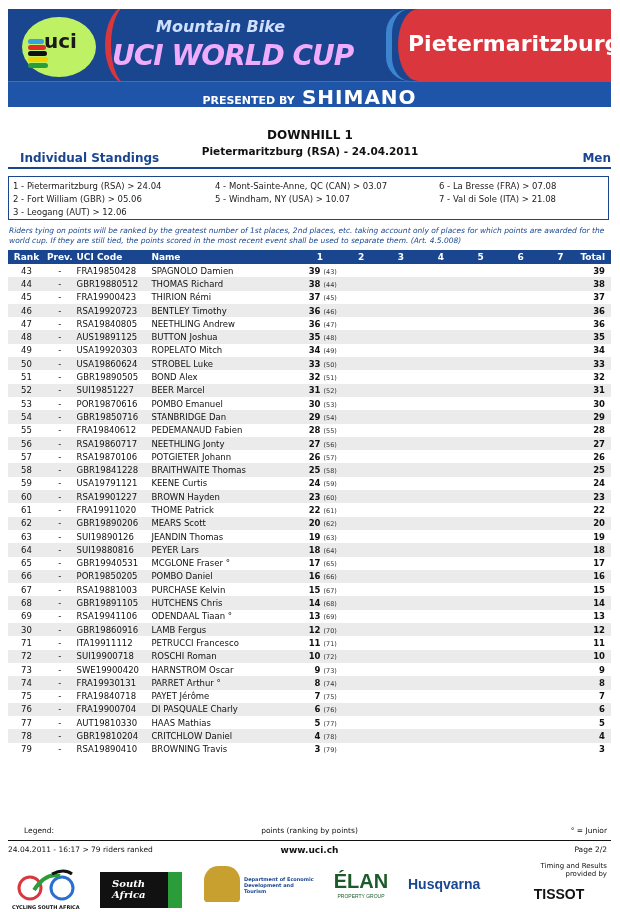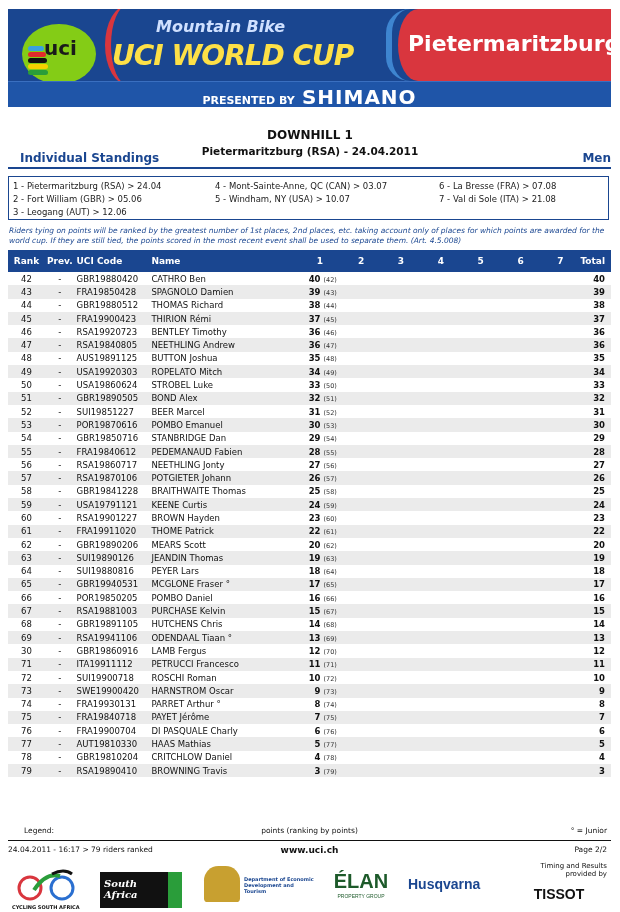--- a/index.html
+++ b/index.html
@@ -3,44 +3,44 @@
 <meta charset="utf-8">
 <style>
   html,body{margin:0;padding:0;background:#fff;}
   body{width:620px;height:912px;position:relative;overflow:hidden;font-family:"DejaVu Sans","Liberation Sans",sans-serif;color:#111;}
   .banner{position:absolute;left:8px;top:9px;width:603px;height:98px;background:#1d4a95;overflow:hidden;}
   .banner .top{position:absolute;left:0;top:0;width:603px;height:72px;background:#1a4690;}
   .banner .bottom{position:absolute;left:0;top:72px;width:603px;height:26px;background:#1f55a8;border-top:1px solid #3a6fc0;}
   .banner .red{position:absolute;left:390px;top:0;width:213px;height:72px;background:#d9363e;border-top-left-radius:40px 72px;border-bottom-left-radius:40px 72px;}
   .banner .redarc{position:absolute;left:378px;top:0;width:18px;height:72px;border-left:6px solid #3e85d0;border-radius:40px 0 0 40px;}
   .banner .arc{position:absolute;left:97px;top:-4px;width:40px;height:80px;border-left:6px solid #d9363e;border-radius:50%;}
-  .logo{position:absolute;left:14px;top:15px;width:74px;height:60px;background:#84cc16;border-radius:50%;}
+  .logo{position:absolute;left:14px;top:8px;width:74px;height:60px;background:#bef264;border-radius:50%;}
   .logo .stripes{position:absolute;left:6px;top:22px;width:22px;height:30px;}
   .logo .stripes span{display:block;height:5px;margin-bottom:1px;border-radius:3px;}
   .logo .uci{position:absolute;left:22px;top:12px;font:bold 20px "DejaVu Sans",sans-serif;color:#1a1a1a;}
   .mb{position:absolute;left:148px;top:8px;color:#cfe0ff;font:italic bold 16px "DejaVu Sans",sans-serif;}
-  .wc{position:absolute;left:104px;top:30px;color:#fde047;font:italic bold 28px "DejaVu Sans",sans-serif;letter-spacing:-1px;}
+  .wc{position:absolute;left:104px;top:30px;color:#f0abfc;font:italic bold 28px "DejaVu Sans",sans-serif;letter-spacing:-1px;}
   .city{position:absolute;left:400px;top:22px;color:#fff;font:bold 22px "DejaVu Sans",sans-serif;}
   .pres{position:absolute;left:0;width:603px;top:76px;text-align:center;color:#fff;}
   .pres .by{font:bold 11px "DejaVu Sans",sans-serif;margin-right:2px;}
   .pres .shimano{font:bold 20px "DejaVu Sans",sans-serif;letter-spacing:1px;}
 
   .title{position:absolute;left:0;width:620px;top:128px;text-align:center;font:bold 12px "DejaVu Sans",sans-serif;}
   .subtitle{position:absolute;left:0;width:620px;top:145px;text-align:center;font:bold 10.5px "DejaVu Sans",sans-serif;}
   .standings{position:absolute;left:20px;top:151px;font:bold 12px "DejaVu Sans",sans-serif;color:#1a4690;}
   .men{position:absolute;right:9px;top:151px;font:bold 12px "DejaVu Sans",sans-serif;color:#1a4690;}
   .rule{position:absolute;left:8px;width:603px;top:167px;height:2px;background:#1a4690;}
 
   .events{position:absolute;left:8px;top:176px;width:599px;height:42px;border:1px solid #1a4690;font-size:8.5px;color:#222;}
   .events .ev{position:absolute;}
 
   .note{position:absolute;left:9px;top:226px;width:600px;font:italic 7.5px "DejaVu Sans",sans-serif;color:#1a4690;line-height:10px;}
 
   table{position:absolute;left:8px;top:250px;width:603px;border-collapse:collapse;font-size:8.5px;}
-  thead th{background:#1a4690;color:#fff;font-weight:bold;font-size:9px;height:22px;padding:0;text-align:left;}
+  thead th{background:#1a4690;color:#fff;font-weight:bold;font-size:9px;height:14px;padding:0;text-align:left;}
   tbody td{height:13.3px;padding:0;white-space:nowrap;}
   tbody tr:nth-child(even) td{background:#ebebeb;}
   .c-rank{width:38px;text-align:center !important;}
   .c-prev{width:30px;text-align:center !important;}
   .c-code{width:76px;padding-left:2px !important;}
   .c-name{width:152px;}
   .c-r{width:43px;}
   .c-r1 b{display:inline-block;width:22px;text-align:right;}
   .c-r1 .pl{font-size:6.5px;color:#333;margin-left:3px;}
   .c-total{text-align:right !important;padding-right:6px !important;font-weight:bold;}
@@ -117,34 +117,20 @@
       <th class="c-r">3</th>
       <th class="c-r">4</th>
       <th class="c-r">5</th>
       <th class="c-r">6</th>
       <th class="c-r">7</th>
       <th class="c-total">Total</th>
     </tr>
   </thead>
   <tbody id="rows">
       <tr>
-        <td class="c-rank">42</td>
-        <td class="c-prev">-</td>
-        <td class="c-code">GBR19880420</td>
-        <td class="c-name">CATHRO Ben</td>
-        <td class="c-r c-r1"><b>40</b><span class="pl">(42)</span></td>
-        <td class="c-r"></td>
-        <td class="c-r"></td>
-        <td class="c-r"></td>
-        <td class="c-r"></td>
-        <td class="c-r"></td>
-        <td class="c-r"></td>
-        <td class="c-total">40</td>
-      </tr>
-      <tr>
         <td class="c-rank">43</td>
         <td class="c-prev">-</td>
         <td class="c-code">FRA19850428</td>
         <td class="c-name">SPAGNOLO Damien</td>
         <td class="c-r c-r1"><b>39</b><span class="pl">(43)</span></td>
         <td class="c-r"></td>
         <td class="c-r"></td>
         <td class="c-r"></td>
         <td class="c-r"></td>
         <td class="c-r"></td>
@@ -673,21 +659,21 @@
 <div class="sponsors">
   <div class="sp" style="left:4px;top:6px;width:70px;height:40px">
     <svg width="70" height="34" viewBox="0 0 70 34">
       <circle cx="18" cy="20" r="11" fill="none" stroke="#d9363e" stroke-width="3"></circle>
       <circle cx="50" cy="20" r="11" fill="none" stroke="#2a6fd0" stroke-width="3"></circle>
       <path d="M22 22 Q34 4 48 8" fill="none" stroke="#2a9d3a" stroke-width="4"></path>
       <path d="M40 6 Q52 0 60 6" fill="none" stroke="#111" stroke-width="3"></path>
     </svg>
     <div style="font-size:5px;font-weight:bold">CYCLING SOUTH AFRICA</div>
   </div>
-  <div class="sp" style="left:92px;top:10px;width:82px;height:36px;background:#111;color:#fff;font:italic bold 10px 'DejaVu Serif',serif;padding:6px 4px;box-sizing:border-box;border-right:14px solid #2a9d3a">South Africa</div>
+  <div class="sp" style="left:92px;top:10px;width:82px;height:36px;background:#111;color:#fff;font:italic bold 10px 'DejaVu Serif',serif;padding:6px 12px;box-sizing:border-box;border-right:14px solid #2a9d3a">South Africa</div>
   <div class="sp" style="left:196px;top:4px;width:36px;height:36px;background:#c8a030;border-radius:40% 40% 10% 10%"></div>
   <div class="sp" style="left:236px;top:14px;width:70px;font-size:5px;color:#1a4690;font-weight:bold;line-height:6px">Department of Economic Development and Tourism</div>
   <div class="sp" style="left:322px;top:8px;width:62px;text-align:center;font:bold 20px 'Liberation Sans',sans-serif;color:#1d5a2a">ÉLAN<div style="font-size:5px;font-weight:normal">PROPERTY GROUP</div></div>
   <div class="sp" style="left:400px;top:14px;font:bold 14px 'Liberation Sans',sans-serif;color:#1a4690">Husqvarna</div>
   <div class="sp" style="right:4px;top:0px;width:96px;text-align:right;font-size:7px">
     <div>Timing and Results provided by</div>
     <div style="margin-top:8px;text-align:center;font:bold 14px 'Liberation Sans',sans-serif">TISSOT</div>
   </div>
 </div>
 

